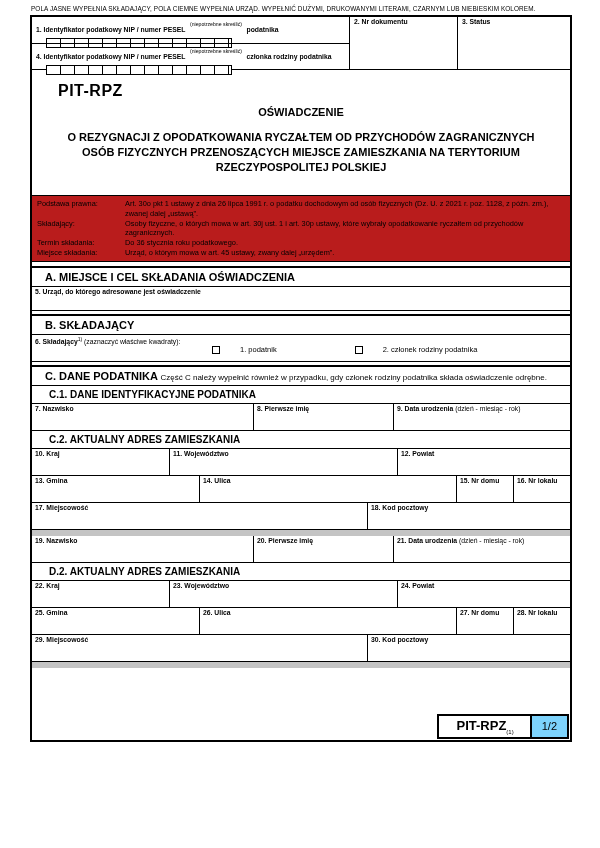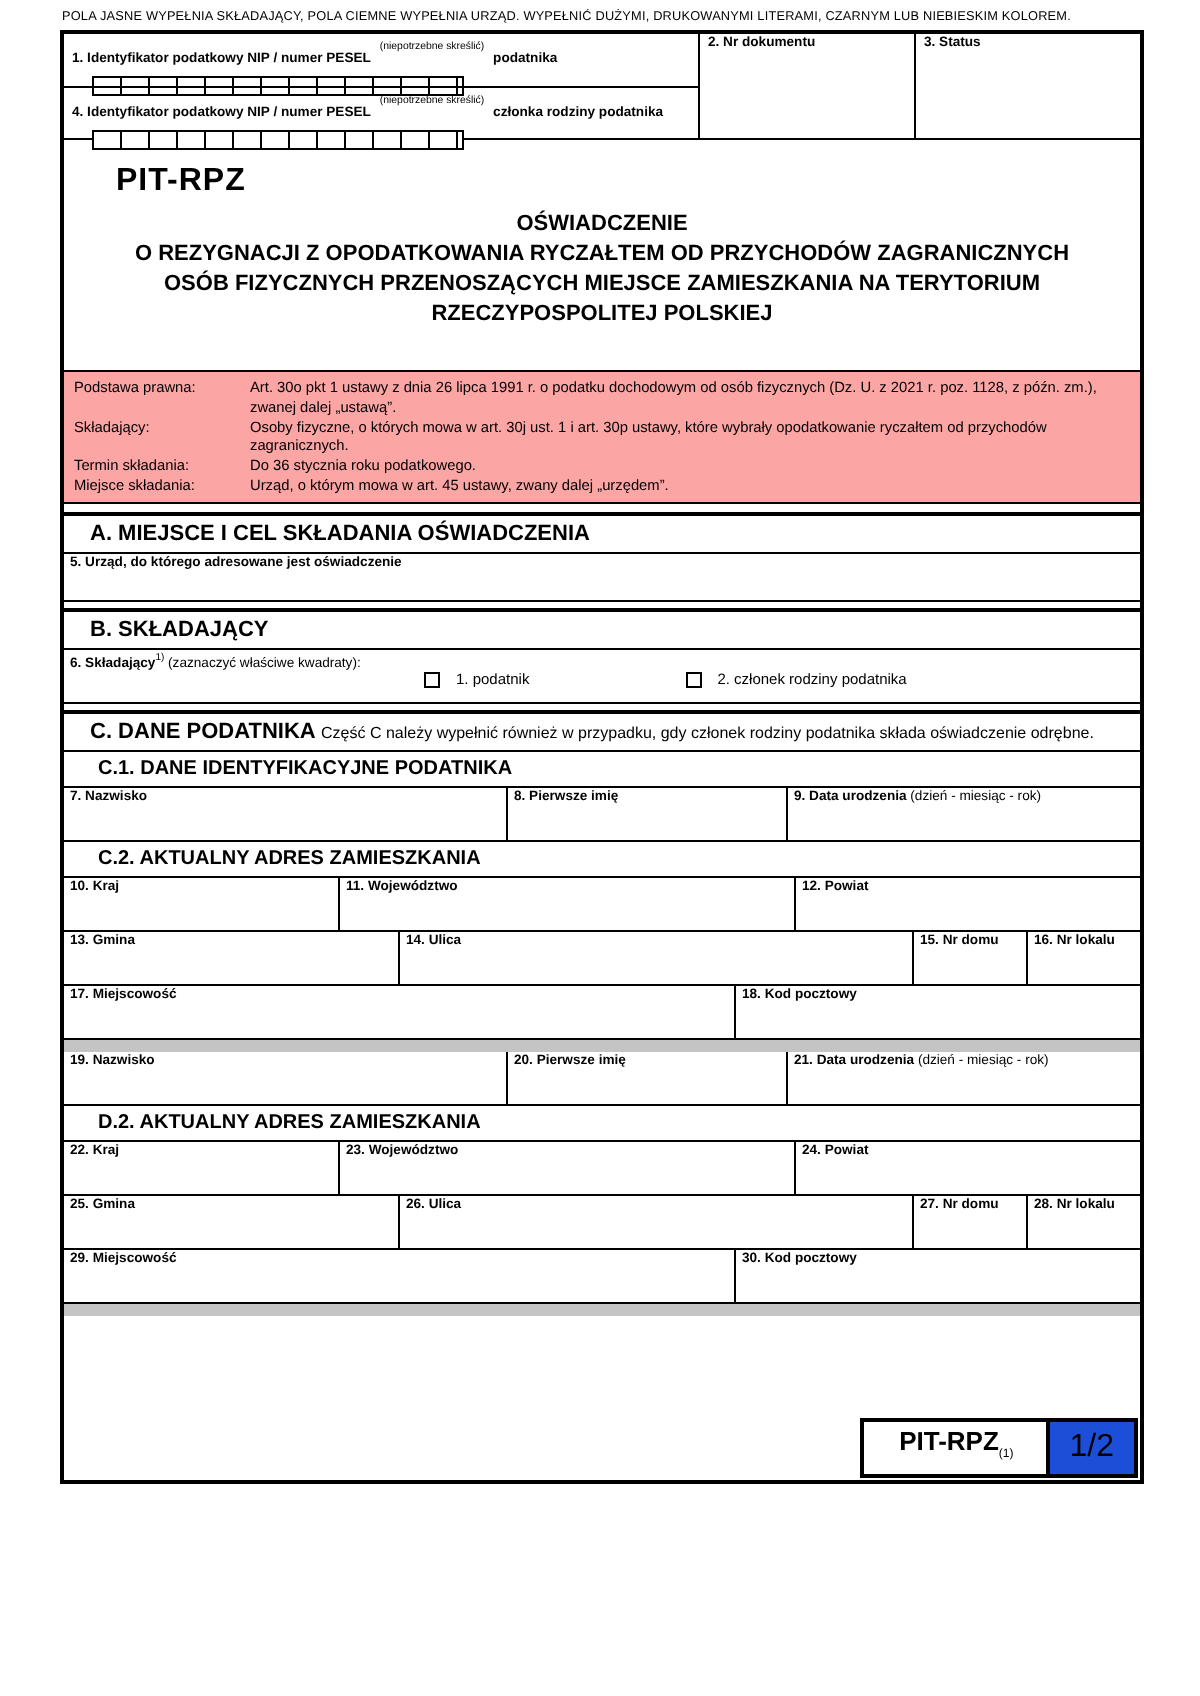--- a/index.html
+++ b/index.html
@@ -16,24 +16,24 @@
 .id-cell+.id-cell{border-top:1px solid #000}
 .id-lbl{font-size:6.8px;font-weight:bold}
 .id-note{font-size:5.2px;font-weight:normal;vertical-align:super}
 .digits{width:186px;height:10px;margin:2px 0 0 10px;border:1px solid #000;
   background:repeating-linear-gradient(90deg,#fff 0 13px,#000 13px 14px)}
 .id-mid{width:108px;border-right:1px solid #000;padding:1px 4px;font-size:6.8px;font-weight:bold}
 .id-right{width:112px;padding:1px 4px;font-size:6.8px;font-weight:bold}
 
 .formcode{padding:12px 0 2px 26px;font-size:16px;font-weight:bold;letter-spacing:.5px}
 .title-wrap{text-align:center;padding:4px 20px 0 20px}
-.t1{font-size:11px;font-weight:bold;margin-bottom:2px}
+.t1{font-size:11px;font-weight:bold;margin-bottom:12px}
 .t2{font-size:11px;font-weight:bold;max-width:525px;margin:0 auto;line-height:1.35}
 
-.legal{background:#fca5a5;border-top:1px solid #000;border-bottom:1px solid #000;
+.legal{background:#b91c1c;border-top:1px solid #000;border-bottom:1px solid #000;
   padding:3px 5px;font-size:7.4px;margin-top:20px;flex:none}
 .legal-row{display:flex;line-height:1.35}
 .legal-label{width:88px;flex:none}
 .legal-text{flex:1}
 
 .sp3{height:3px;flex:none}
 .sp4{height:4px;flex:none}
 .strip{height:6px;background:#c4c4c4;flex:none}
 
 .sec{border-top:2px solid #000;border-bottom:1px solid #000;padding:3px 13px;
@@ -44,33 +44,33 @@
 .frow{display:flex;border-bottom:1px solid #000;flex:none}
 .fbox{height:26px;padding:1px 3px;font-size:6.8px;border-right:1px solid #000;overflow:hidden}
 .fbox:last-child{border-right:none}
 .fbox b{font-weight:bold}
 .fbox .fnote{font-weight:normal}
 .field5{height:24px;border-bottom:1px solid #000;padding:1px 3px;font-size:6.8px;flex:none}
 .field6{height:27px;border-bottom:1px solid #000;padding:1px 3px;font-size:6.8px;flex:none;position:relative}
 .f6sup{font-size:5px;vertical-align:super}
 .f6note{font-weight:normal}
 .opts{position:absolute;top:10px;left:180px;display:flex;gap:78px;font-size:7.5px;font-weight:normal}
-.opt{display:flex;align-items:center;gap:8px}
+.opt{display:flex;align-items:center;gap:20px}
 .chk{width:8px;height:8px;border:1px solid #000;display:inline-block;background:#fff}
 
 .w222{width:222px;flex:none}.w140{width:140px;flex:none}
 .w138{width:138px;flex:none}.w228{width:228px;flex:none}
 .w168{width:168px;flex:none}.w257{width:257px;flex:none}.w57{width:57px;flex:none}
 .w336{width:336px;flex:none}
 .wfill{flex:1}
 
 .footer-row{margin-top:auto;display:flex;justify-content:flex-end;padding:0 1px 1px 0;flex:none}
 .fcode{border:2px solid #000;font-weight:bold;font-size:13px;padding:2px 16px 2px 18px;background:#fff}
 .fcode sub{font-size:6px;font-weight:normal}
-.fpage{border:2px solid #000;border-left:none;font-size:16px;padding:4px 10px;background:#1d4ed8}
+.fpage{border:2px solid #000;border-left:none;font-size:11px;padding:4px 10px;background:#7dd3fc}
 </style>
 </head>
 <body>
 
 <div class="page">
   <div class="notice">POLA JASNE WYPEŁNIA SKŁADAJĄCY, POLA CIEMNE WYPEŁNIA URZĄD. WYPEŁNIĆ DUŻYMI, DRUKOWANYMI LITERAMI, CZARNYM LUB NIEBIESKIM KOLOREM.</div>
 
   <div class="frame">
 
     <div class="id-grid">

